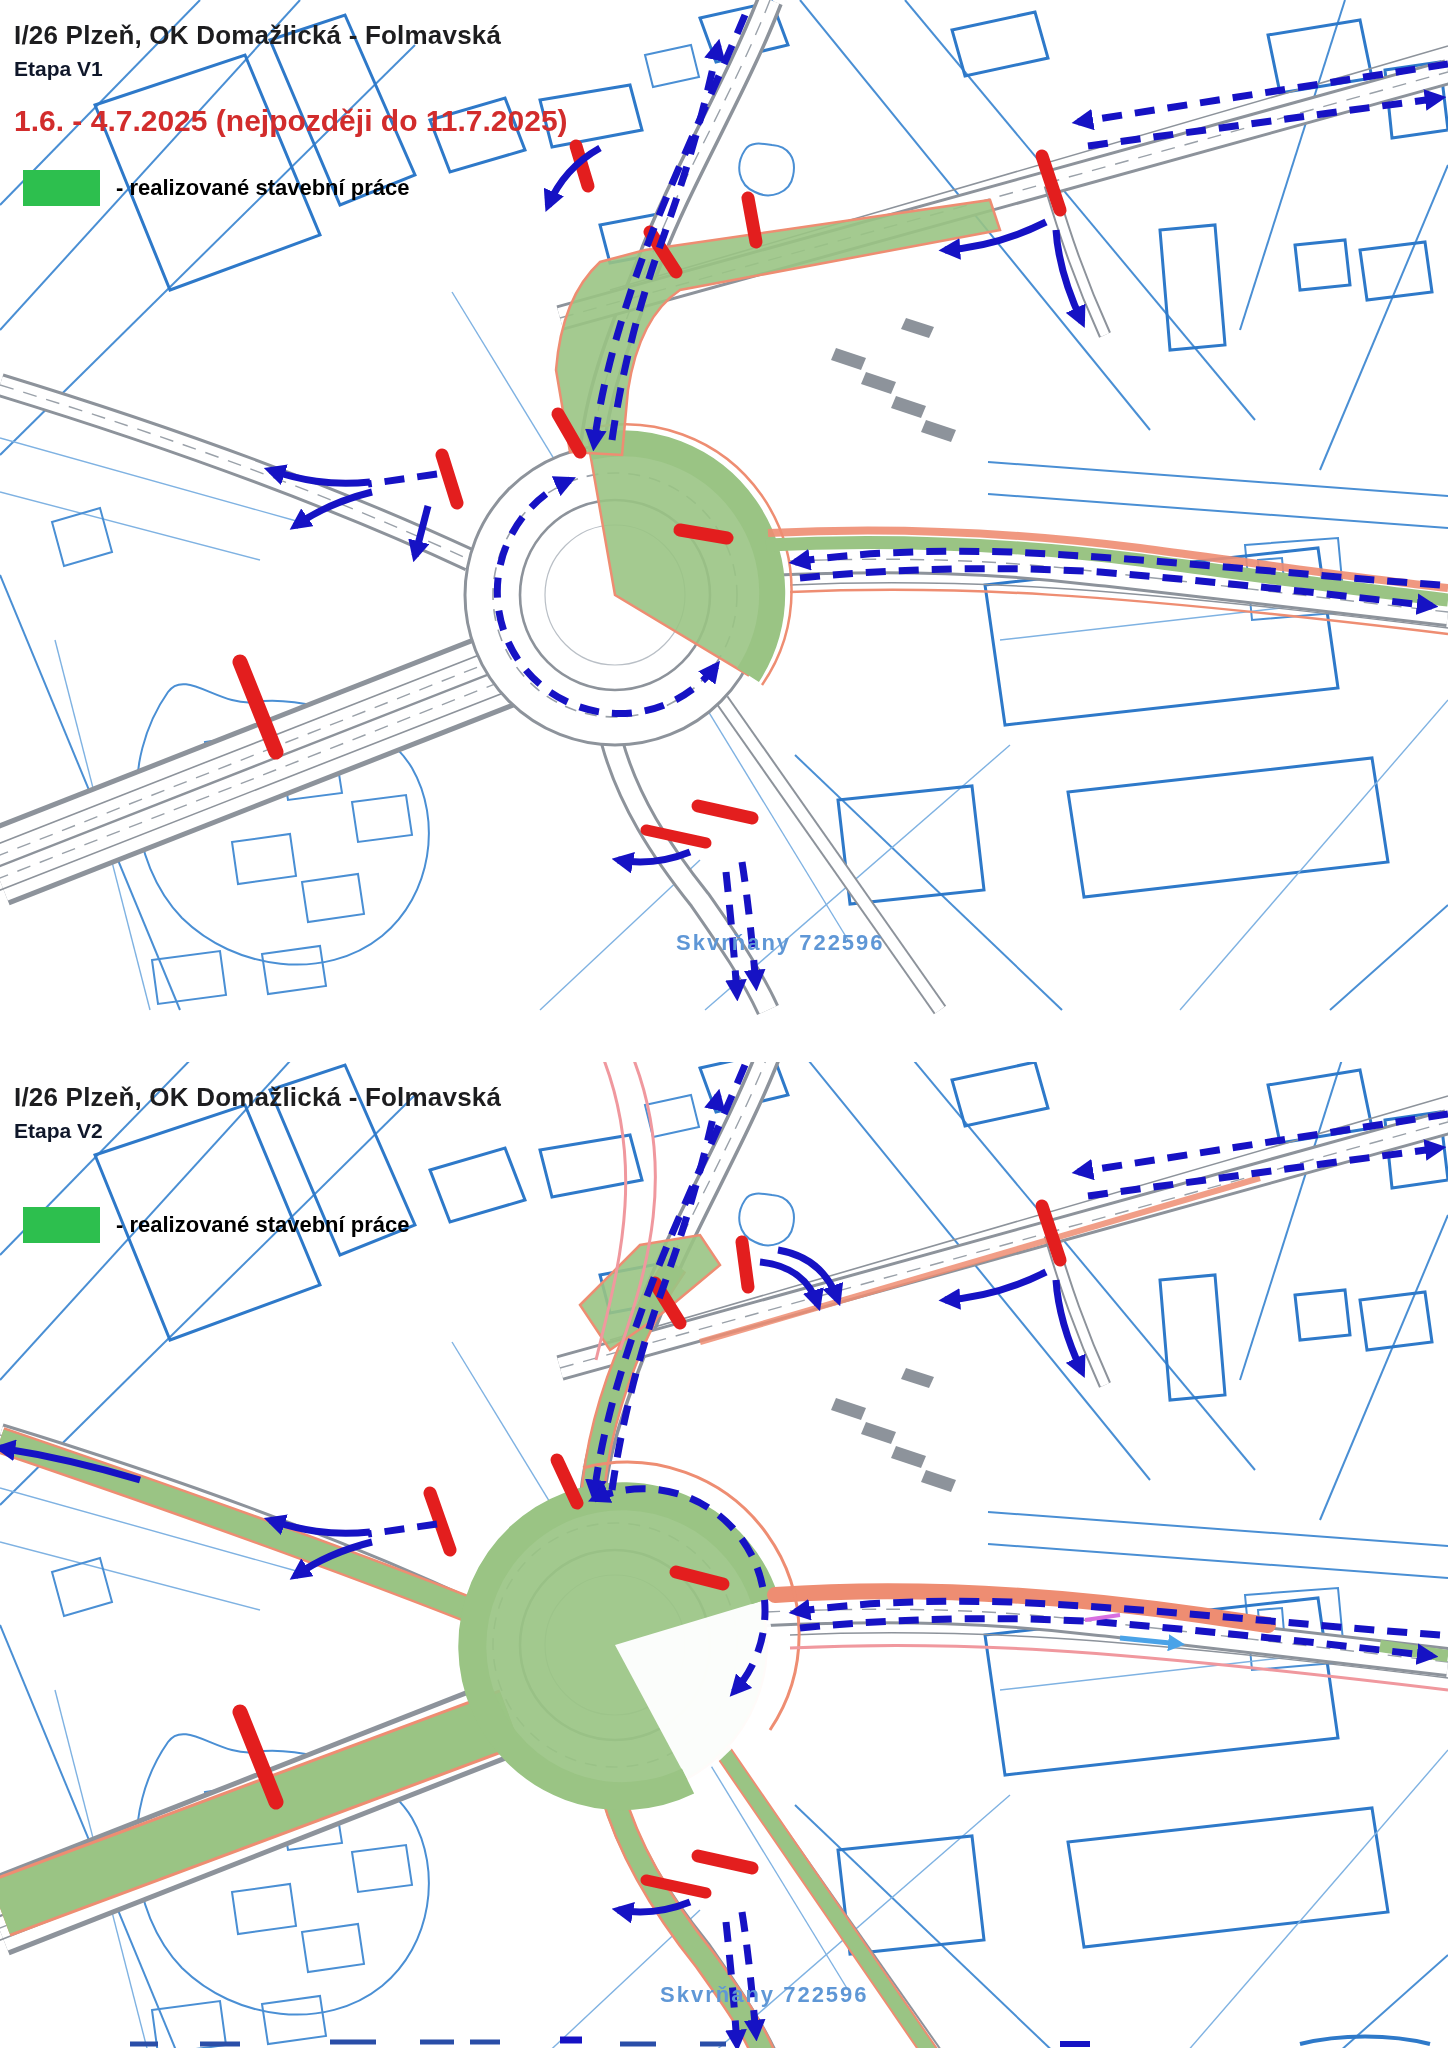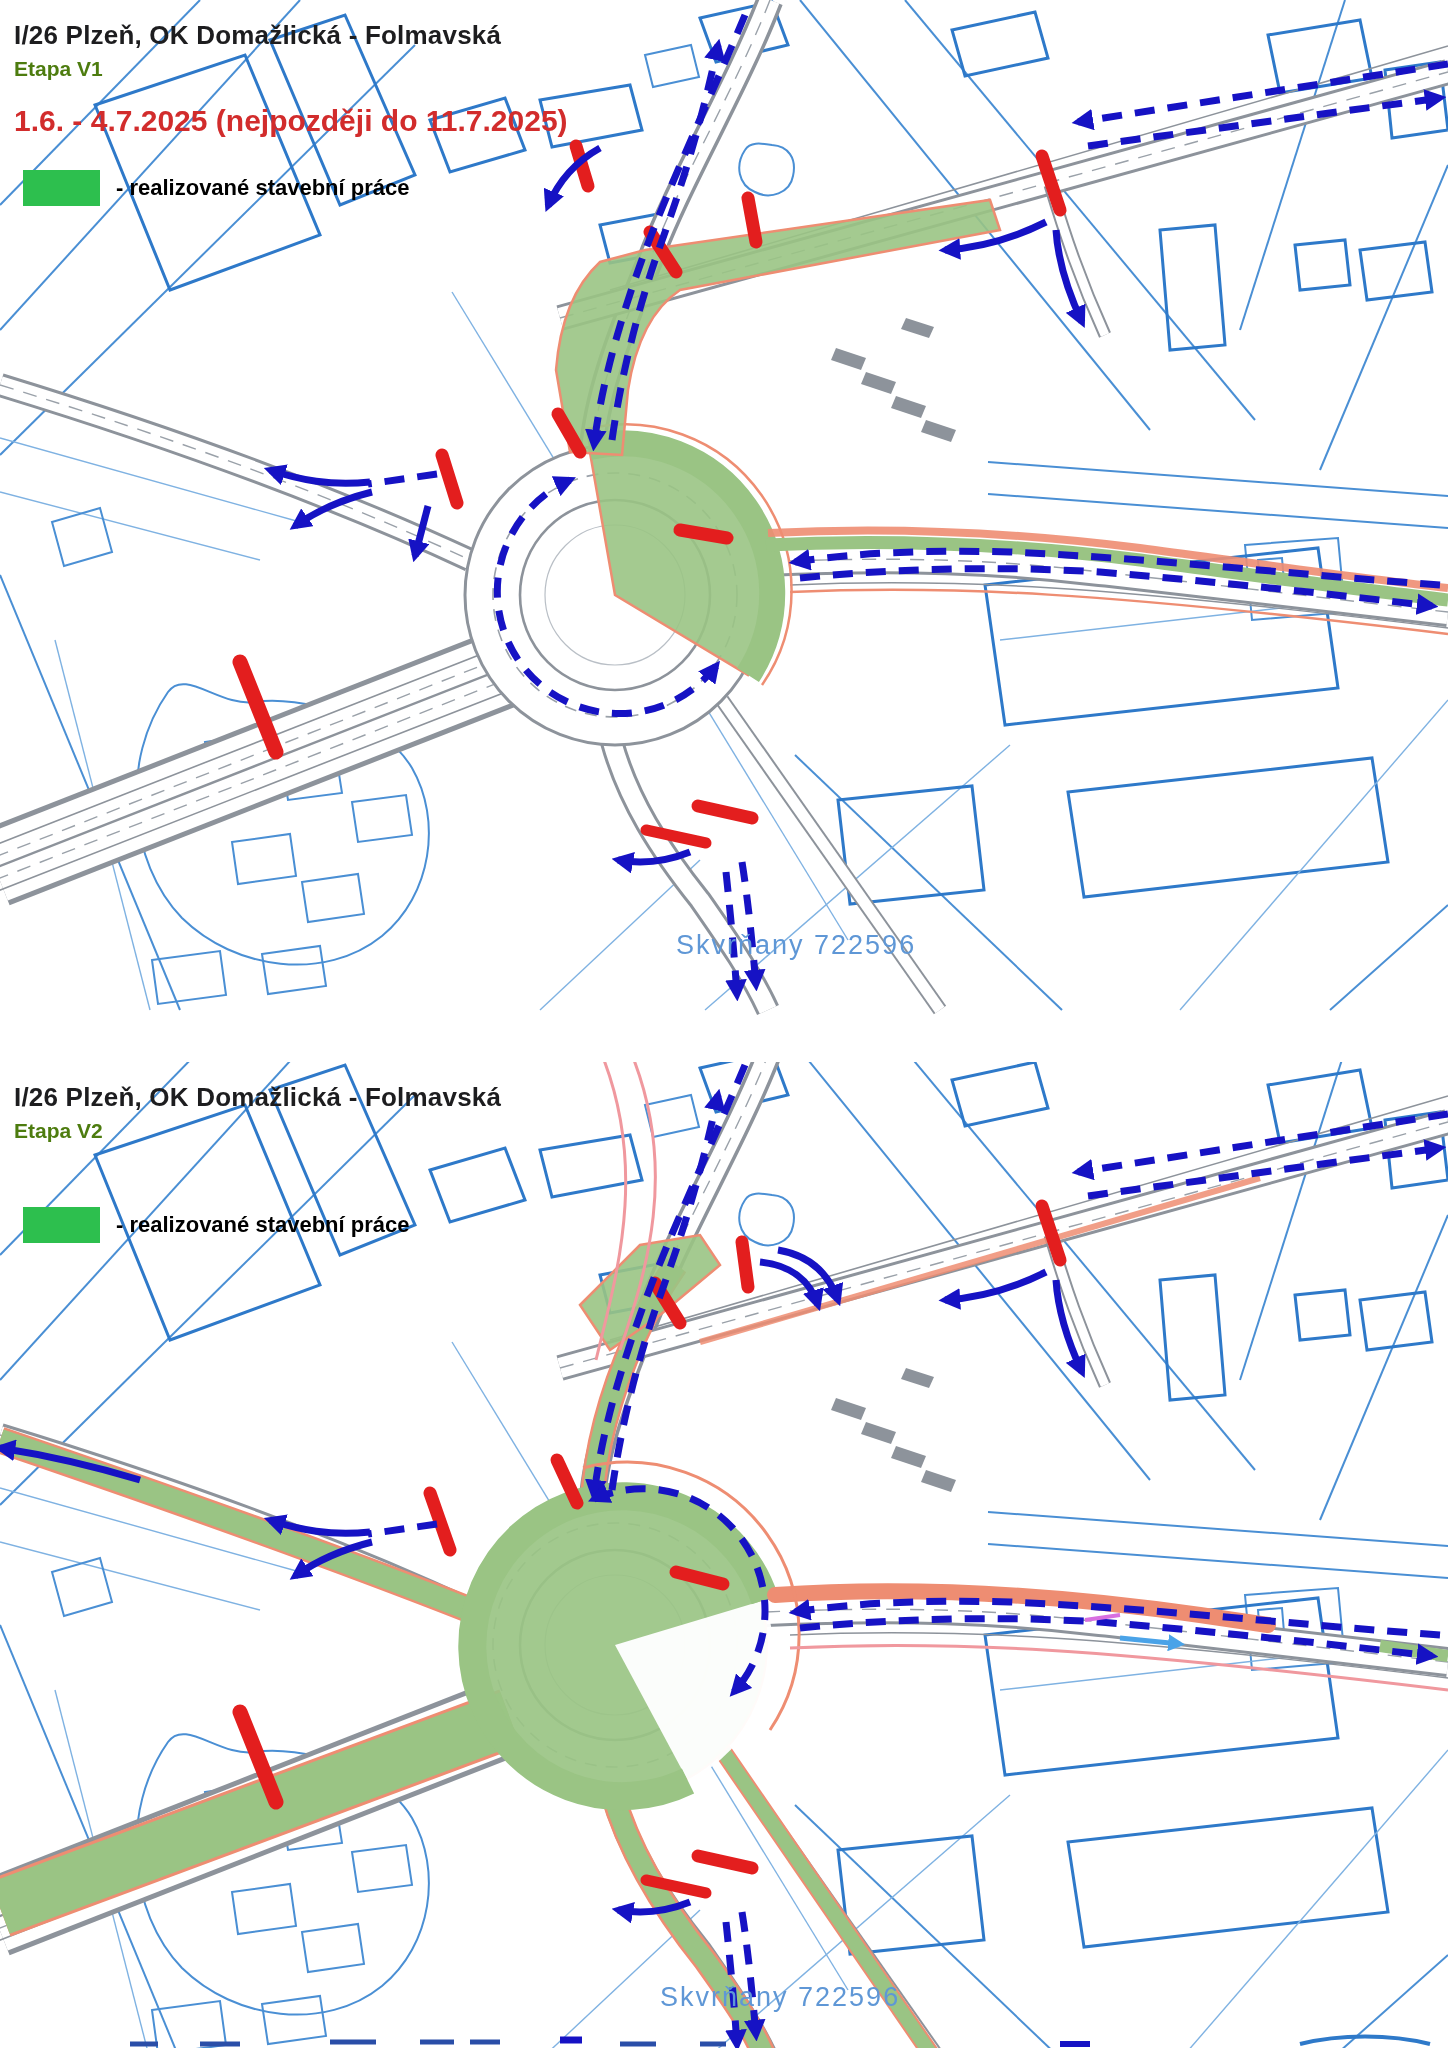--- a/index.html
+++ b/index.html
@@ -2,26 +2,26 @@
 <html><head>
 <meta charset="utf-8">
 <style>
   html,body{margin:0;padding:0;background:#ffffff;}
   .page{position:relative;width:1448px;height:2048px;background:#ffffff;overflow:hidden;
         font-family:"Liberation Sans",sans-serif;}
   .panel{position:absolute;left:0;width:1152px;}
   .panel svg.map{position:absolute;left:0;top:0;}
   .hdr{position:absolute;left:14px;z-index:5;white-space:nowrap;}
   .hdr .title{font-size:26px;font-weight:bold;color:#1d1d1f;letter-spacing:.2px;}
-  .hdr .stage{font-size:21px;font-weight:bold;color:#4d7c0f;margin-top:6px;}
+  .hdr .stage{font-size:21px;font-weight:bold;color:#0f172a;margin-top:6px;}
   .hdr .dates{font-size:30px;font-weight:bold;color:#d22c2c;margin-top:23px;}
   .legend{position:absolute;left:23px;z-index:5;display:flex;align-items:center;}
   .legend .swatch{width:77px;height:36px;background:#2dbf4e;}
   .legend .lab{font-size:22px;font-weight:bold;color:#000000;margin-left:16px;white-space:nowrap;}
-  .watermark{position:absolute;z-index:4;font-size:27px;color:#5f97d6;letter-spacing:2px;white-space:nowrap;}
+  .watermark{position:absolute;z-index:4;font-size:22px;color:#5f97d6;letter-spacing:2px;white-space:nowrap;font-weight:bold;}
   
   .cb{stroke:#4a8fd4;fill:none;stroke-width:2;}
   .cbb{stroke:#2e79c9;fill:none;stroke-width:3;}
   .cbt{stroke:#7fb2e2;fill:none;stroke-width:1.4;}
   .rd{stroke:#8d939b;fill:none;}
   .rw{stroke:#ffffff;fill:none;}
   .lane{stroke:#9aa1a9;fill:none;stroke-width:1.4;stroke-dasharray:14 10;}
   .grn{fill:#9ac484;fill-opacity:.9;stroke:#ee8d72;stroke-width:2.5;}
   .grnS{stroke:#9ac484;fill:none;}
   .salS{stroke:#ee8d72;fill:none;}

